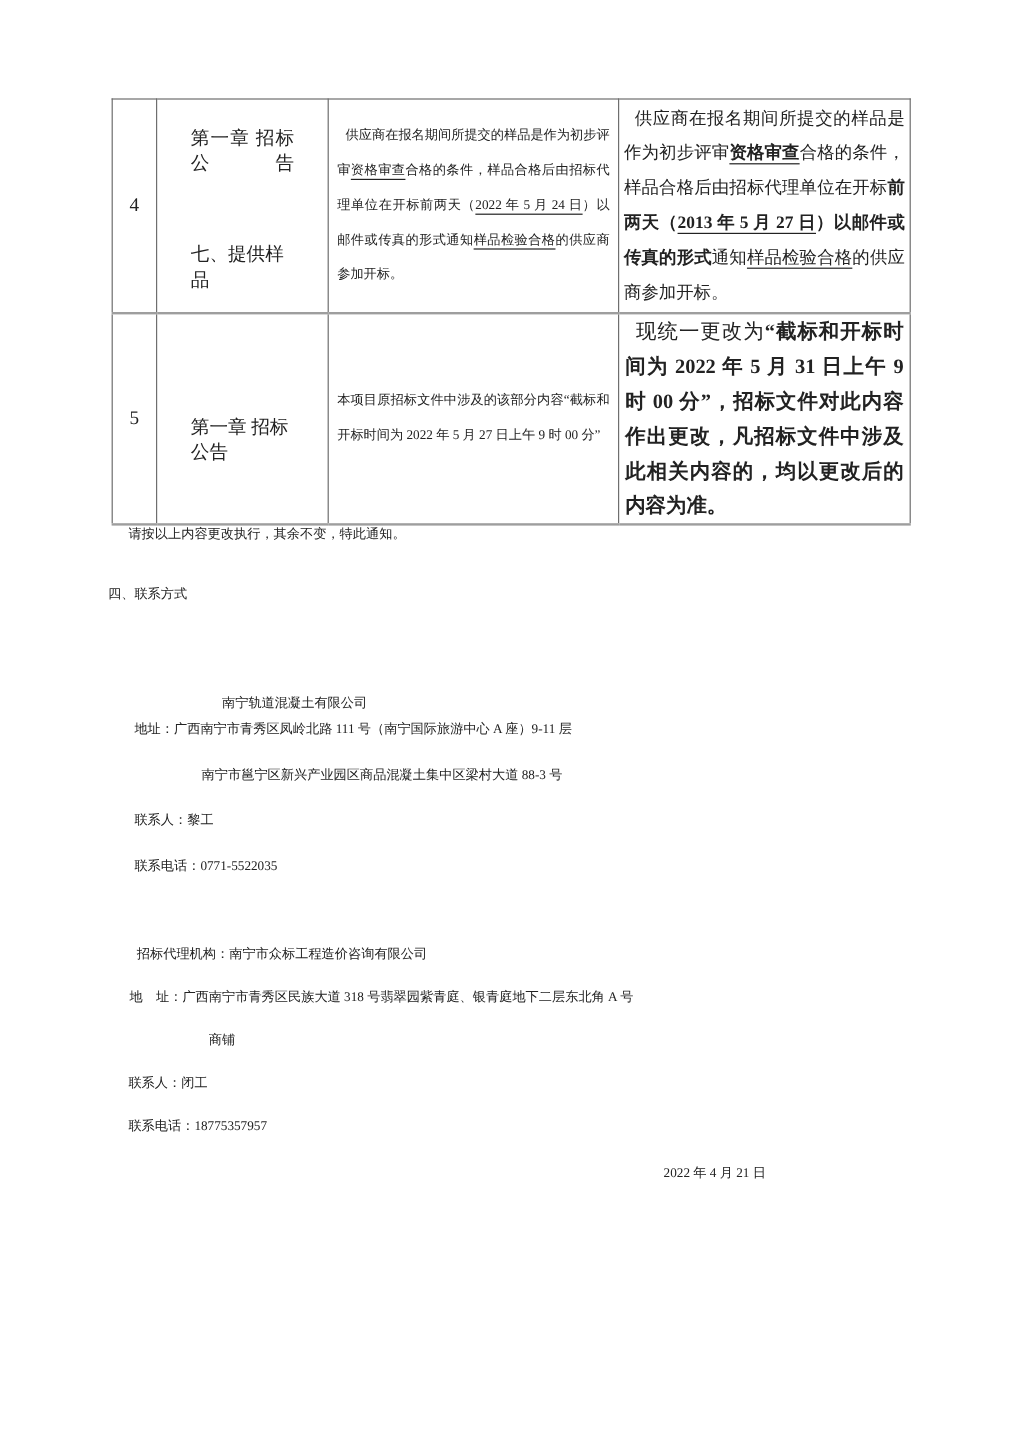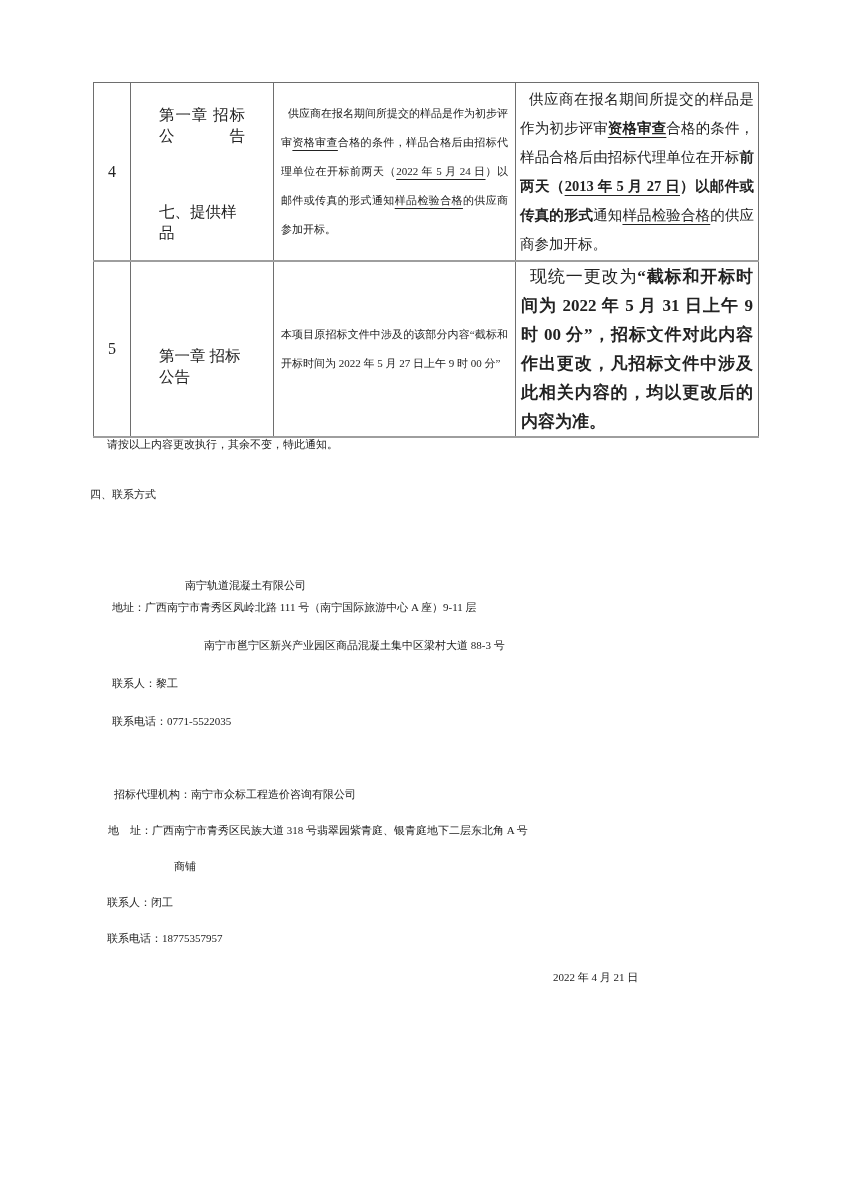--- a/index.html
+++ b/index.html
@@ -96,21 +96,21 @@
     </tr>
   </tbody>
     </table>
 
   <div class="absline" style="top:437px;left:107px;">请按以上内容更改执行，其余不变，特此通知。</div>
 
   <div class="absline" style="top:487px;left:90px;text-align:center;">四、联系方式</div>
 
   <div class="absline" style="top:562px;left:185px;margin-top:16px;">南宁轨道混凝土有限公司</div>
   <div class="absline" style="top:600px;left:112px;">地址：广西南宁市青秀区凤岭北路 111 号（南宁国际旅游中心 A 座）9-11 层</div>
-  <div class="absline" style="top:638px;left:168px;margin-left:36px;">南宁市邕宁区新兴产业园区商品混凝土集中区梁村大道 88-3 号</div>
+  <div class="absline" style="top:638px;left:168px;">南宁市邕宁区新兴产业园区商品混凝土集中区梁村大道 88-3 号</div>
   <div class="absline" style="top:676px;left:112px;">联系人：黎工</div>
   <div class="absline" style="top:714px;left:112px;">联系电话：0771-5522035</div>
 
   <div class="absline" style="top:787px;left:114px;">招标代理机构：南宁市众标工程造价咨询有限公司</div>
   <div class="absline" style="top:823px;left:108px;">地　址：广西南宁市青秀区民族大道 318 号翡翠园紫青庭、银青庭地下二层东北角 A 号</div>
   <div class="absline" style="top:859px;left:174px;">商铺</div>
   <div class="absline" style="top:895px;left:107px;">联系人：闭工</div>
   <div class="absline" style="top:931px;left:107px;">联系电话：18775357957</div>
 
   <div class="absline" style="top:970px;left:553px;">2022 年 4 月 21 日</div>

